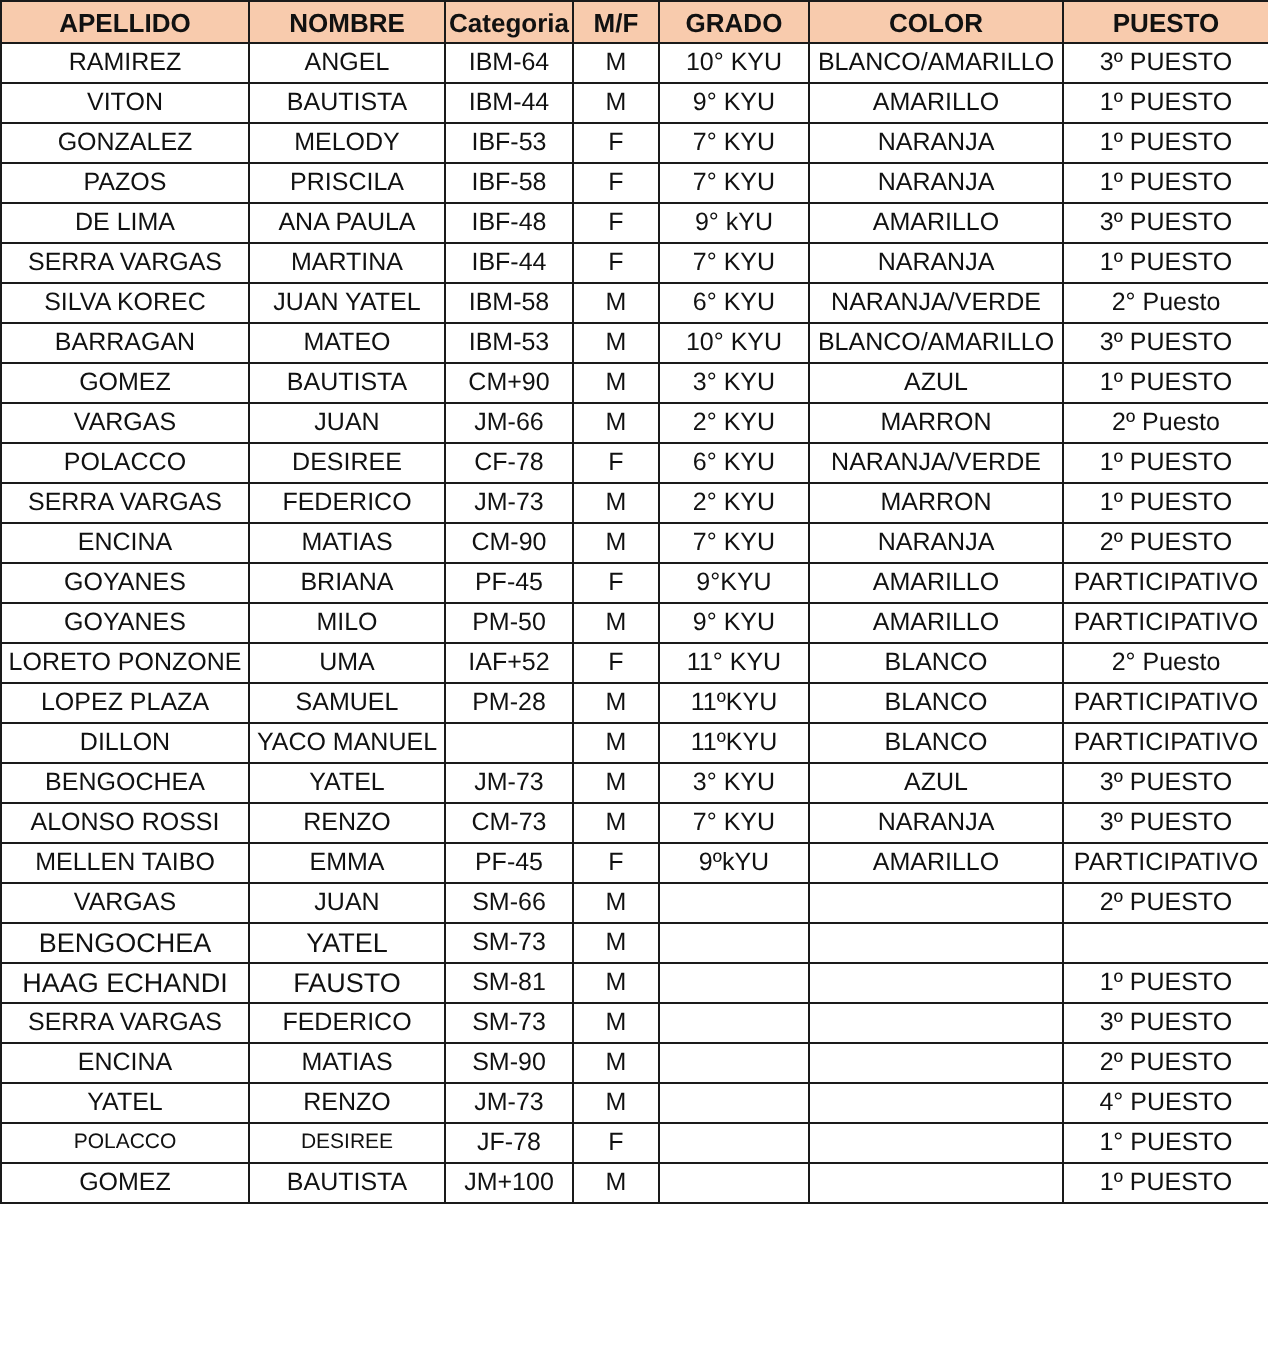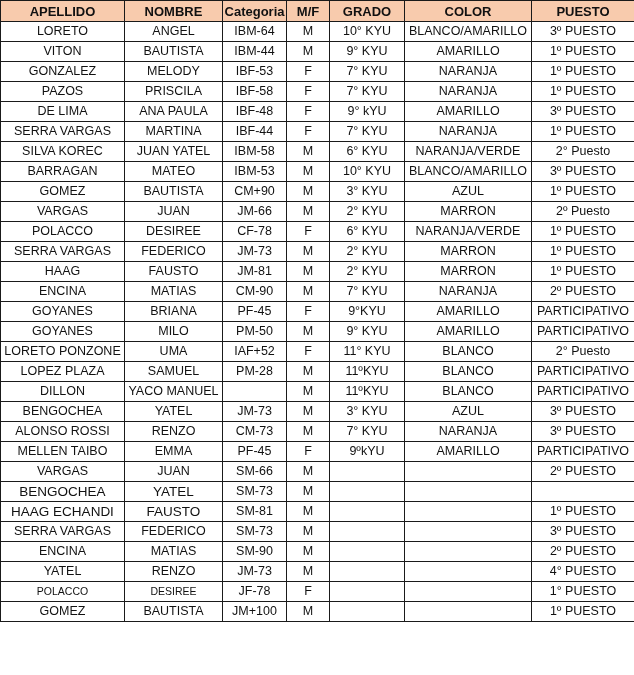--- a/index.html
+++ b/index.html
@@ -69,21 +69,21 @@
       <th>NOMBRE</th>
       <th>Categoria</th>
       <th>M/F</th>
       <th>GRADO</th>
       <th>COLOR</th>
       <th>PUESTO</th>
     </tr>
   </thead>
   <tbody id="table-body">
       <tr>
-        <td>LORETO</td>
+        <td>RAMIREZ</td>
         <td>ANGEL</td>
         <td>IBM-64</td>
         <td>M</td>
         <td>10° KYU</td>
         <td>BLANCO/AMARILLO</td>
         <td>3º PUESTO</td>
       </tr>
       <tr>
         <td>VITON</td>
         <td>BAUTISTA</td>
@@ -171,29 +171,20 @@
         <td>CF-78</td>
         <td>F</td>
         <td>6° KYU</td>
         <td>NARANJA/VERDE</td>
         <td>1º PUESTO</td>
       </tr>
       <tr>
         <td>SERRA VARGAS</td>
         <td>FEDERICO</td>
         <td>JM-73</td>
-        <td>M</td>
-        <td>2° KYU</td>
-        <td>MARRON</td>
-        <td>1º PUESTO</td>
-      </tr>
-      <tr>
-        <td>HAAG</td>
-        <td>FAUSTO</td>
-        <td>JM-81</td>
         <td>M</td>
         <td>2° KYU</td>
         <td>MARRON</td>
         <td>1º PUESTO</td>
       </tr>
       <tr>
         <td>ENCINA</td>
         <td>MATIAS</td>
         <td>CM-90</td>
         <td>M</td>

